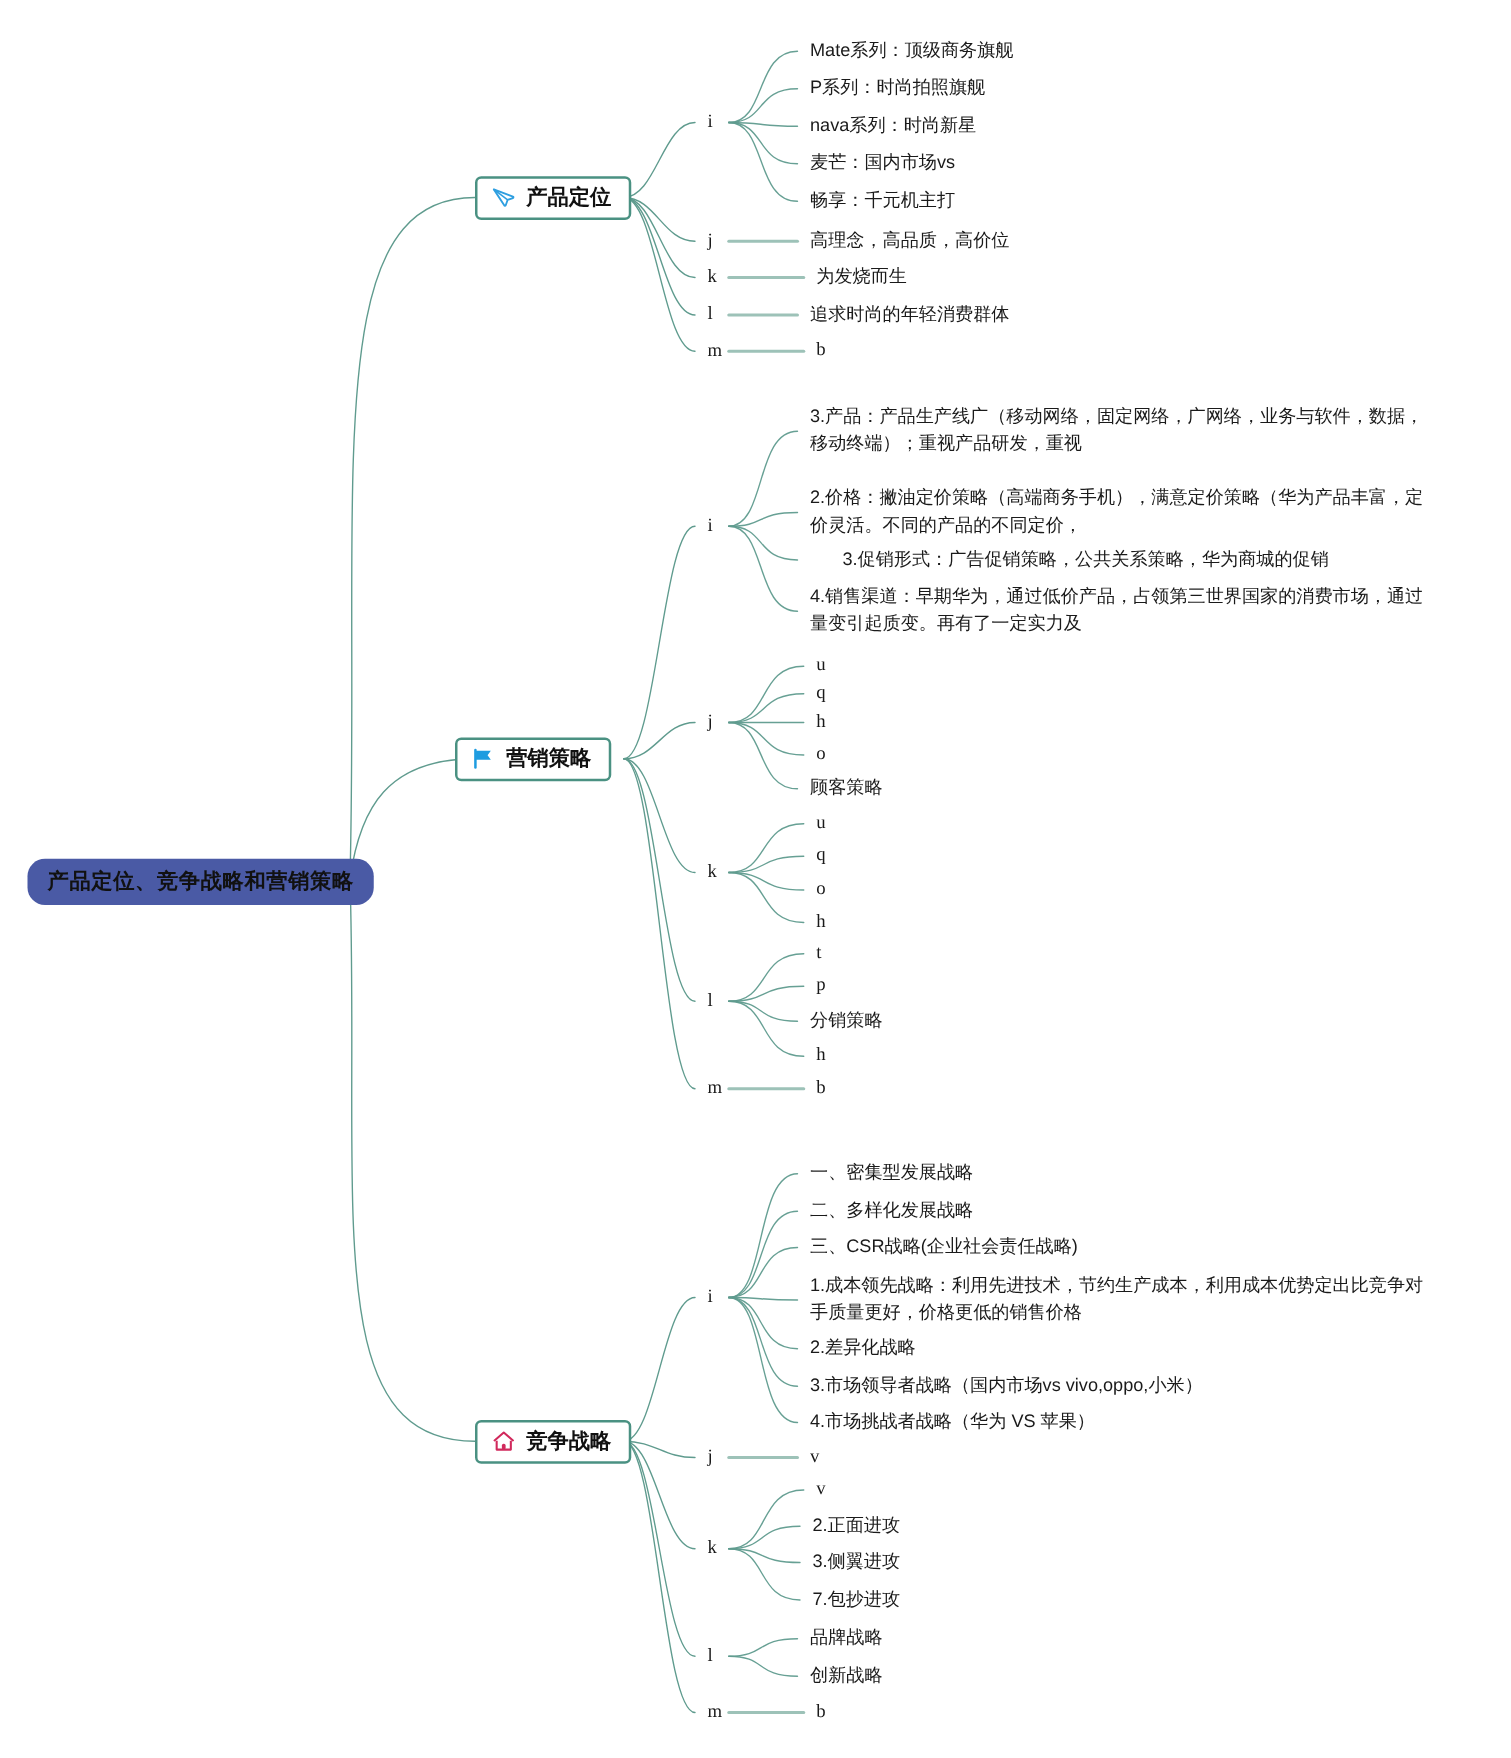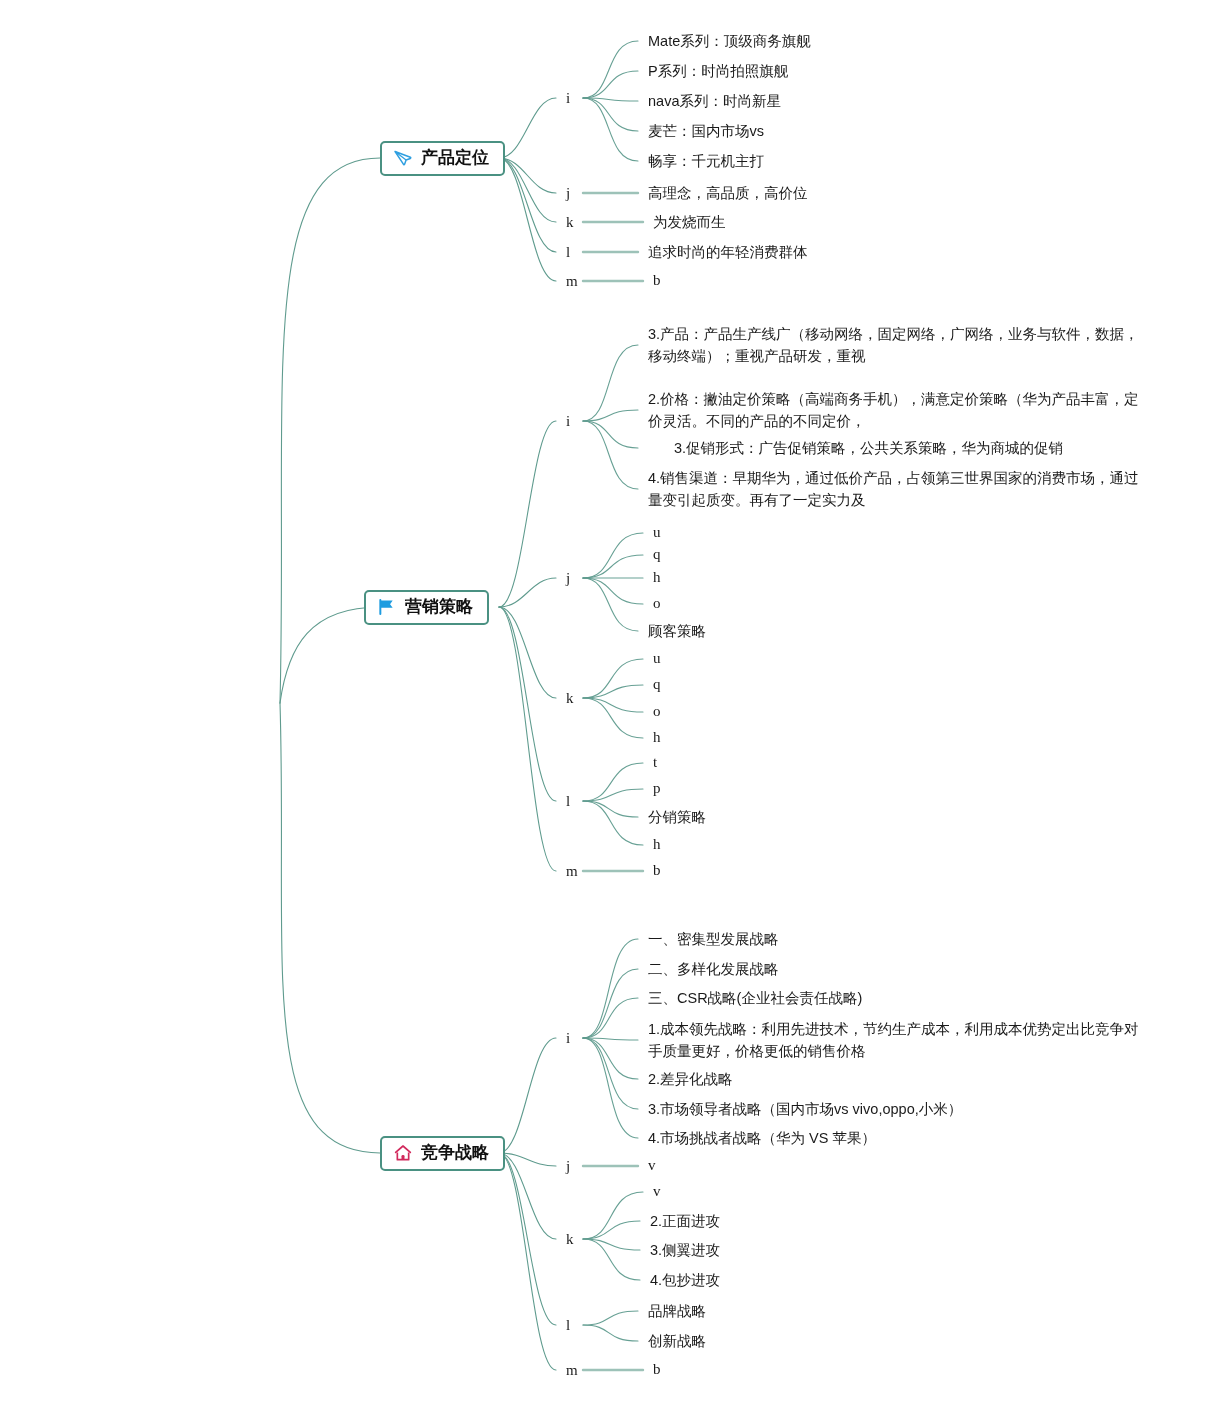--- a/index.html
+++ b/index.html
@@ -154,20 +154,23 @@
       <path d="M583,1239 C614.35,1239 604.66,1221 640,1221" fill="none" stroke="#5f9b8e" stroke-width="1.1" stroke-linecap="round" opacity="0.95"></path>
       <path d="M583,1239 C614.35,1239 604.66,1250 640,1250" fill="none" stroke="#5f9b8e" stroke-width="1.1" stroke-linecap="round" opacity="0.95"></path>
       <path d="M583,1239 C614.35,1239 604.66,1280 640,1280" fill="none" stroke="#5f9b8e" stroke-width="1.1" stroke-linecap="round" opacity="0.95"></path>
       <path d="M499,1153 C524.65,1153 530.35,1325 556,1325" fill="none" stroke="#5f9b8e" stroke-width="1.1" stroke-linecap="round"></path>
       <path d="M583,1325 C613.25,1325 603.9,1311 638,1311" fill="none" stroke="#5f9b8e" stroke-width="1.1" stroke-linecap="round" opacity="0.95"></path>
       <path d="M583,1325 C613.25,1325 603.9,1341 638,1341" fill="none" stroke="#5f9b8e" stroke-width="1.1" stroke-linecap="round" opacity="0.95"></path>
       <path d="M499,1153 C524.65,1153 530.35,1370 556,1370" fill="none" stroke="#5f9b8e" stroke-width="1.1" stroke-linecap="round"></path>
       <path d="M583,1370 L643,1370" fill="none" stroke="#9dc2b8" stroke-width="2.4" stroke-linecap="round"></path>
     </svg>
 
+  <div class="root-node" style="left: 22px; top: 687px; background: rgb(74, 90, 165);">
+    <span>产品定位、竞争战略和营销策略</span>
+  </div>
 
   <div id="nodes">
       <div class="branch-node" style="left: 380px; top: 141px; border-color: rgb(74, 145, 130);">
         <svg viewBox="0 0 24 24" class="branch-icon">
           <path d="M21.5 4.2 3.2 11.1c-.7.25-.7 1.2 0 1.45l5.1 1.8 1.8 5.1c.25.7 1.2.7 1.45 0L21.5 4.2z" fill="none" stroke="#2f9fe0" stroke-width="1.8" stroke-linejoin="round" transform="scale(-1,1) translate(-24,0)"></path>
           <path d="M21.5 4.2 8.3 14.35" fill="none" stroke="#2f9fe0" stroke-width="1.5" transform="scale(-1,1) translate(-24,0)"></path>
         </svg>
         <span class="branch-label">产品定位</span>
       </div>
       <div class="sub-label" style="left: 566px; top: 98px;">i</div>
@@ -229,21 +232,21 @@
       <div class="leaf wrap" style="left: 648px; top: 1040px; width: 500px;">1.成本领先战略：利用先进技术，节约生产成本，利用成本优势定出比竞争对手质量更好，价格更低的销售价格</div>
       <div class="leaf" style="left: 648px; top: 1079px;">2.差异化战略</div>
       <div class="leaf" style="left: 648px; top: 1109px;">3.市场领导者战略（国内市场vs vivo,oppo,小米）</div>
       <div class="leaf" style="left: 648px; top: 1138px;">4.市场挑战者战略（华为 VS 苹果）</div>
       <div class="sub-label" style="left: 566px; top: 1166px;">j</div>
       <div class="leaf latin" style="left: 648px; top: 1166px;">v</div>
       <div class="sub-label" style="left: 566px; top: 1239px;">k</div>
       <div class="leaf latin" style="left: 653px; top: 1192px;">v</div>
       <div class="leaf" style="left: 650px; top: 1221px;">2.正面进攻</div>
       <div class="leaf" style="left: 650px; top: 1250px;">3.侧翼进攻</div>
-      <div class="leaf" style="left: 650px; top: 1280px;">4.包抄进攻</div>
+      <div class="leaf" style="left: 650px; top: 1280px;">7.包抄进攻</div>
       <div class="sub-label" style="left: 566px; top: 1325px;">l</div>
       <div class="leaf" style="left: 648px; top: 1311px;">品牌战略</div>
       <div class="leaf" style="left: 648px; top: 1341px;">创新战略</div>
       <div class="sub-label" style="left: 566px; top: 1370px;">m</div>
       <div class="leaf latin" style="left: 653px; top: 1370px;">b</div>
     </div>
 
 </div>
 
 </body></html>

